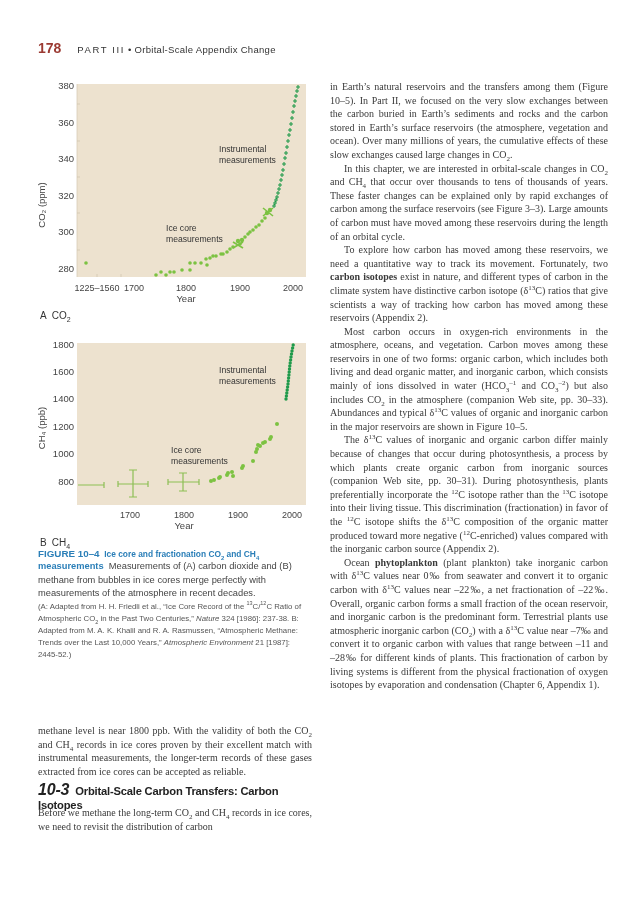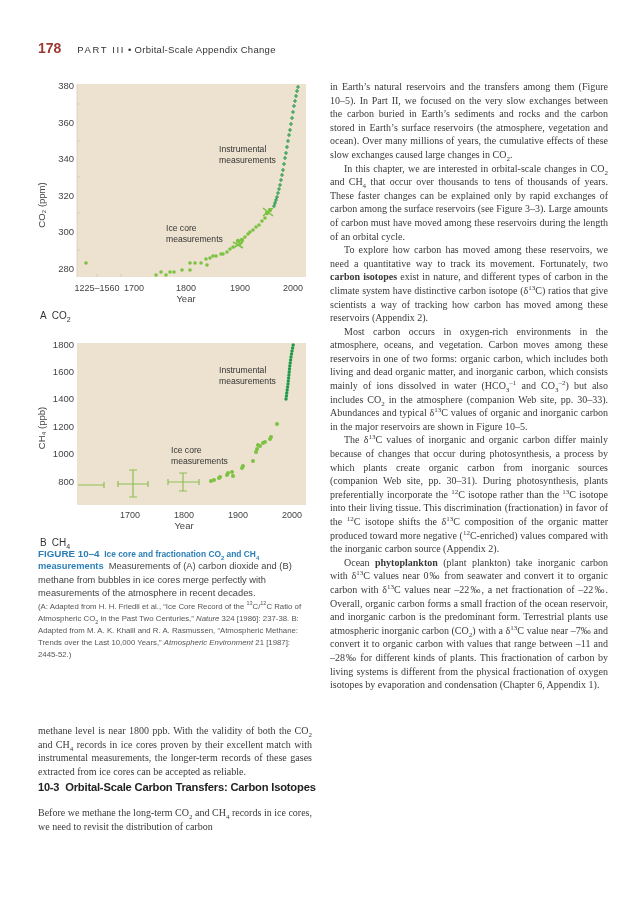--- a/index.html
+++ b/index.html
@@ -14,21 +14,21 @@
   #caption .fig-title { color:#2b7fb8; font-weight:bold; font-size:9.8px; }
   #caption .fig-bold { color:#2b7fb8; font-weight:bold; }
   #caption .lead { font-size:9.3px; color:#444; line-height:13.5px; }
   #caption .source { font-size:7.8px; color:#555; line-height:12px; }
   .body-text { position:absolute; font-family:"Liberation Serif", serif; font-size:10px; line-height:13.6px; text-align:justify; color:#3a3a3a; hyphens:auto; }
   .body-text p { margin:0; }
   .body-text p.indent { text-indent:14px; }
   #left-body { left:38px; top:696px; width:274px;margin-top:28px; }
   #right-body { left:330px; top:80px; width:278px; }
   #section-heading { position:absolute; left:38px; top:781px; width:280px; font-family:"Liberation Sans", sans-serif; font-weight:bold; font-size:11.2px; color:#222; letter-spacing:-0.2px; }
-  #section-heading .num { font-size:11px; margin-right:6px; }
+  #section-heading .num { font-size:16px; margin-right:6px;font-style:italic; }
   #left-body-2 { left:38px; top:806px; width:274px; }
   sub, sup { font-size:70%; line-height:0; }
 </style>
 </head>
 <body>
 
 <div id="page-header">
   <span id="page-number">178</span>
   <span id="running-head"><span class="part">PART III</span><span> • </span><span>Orbital-Scale Appendix Change</span></span>
 </div>

